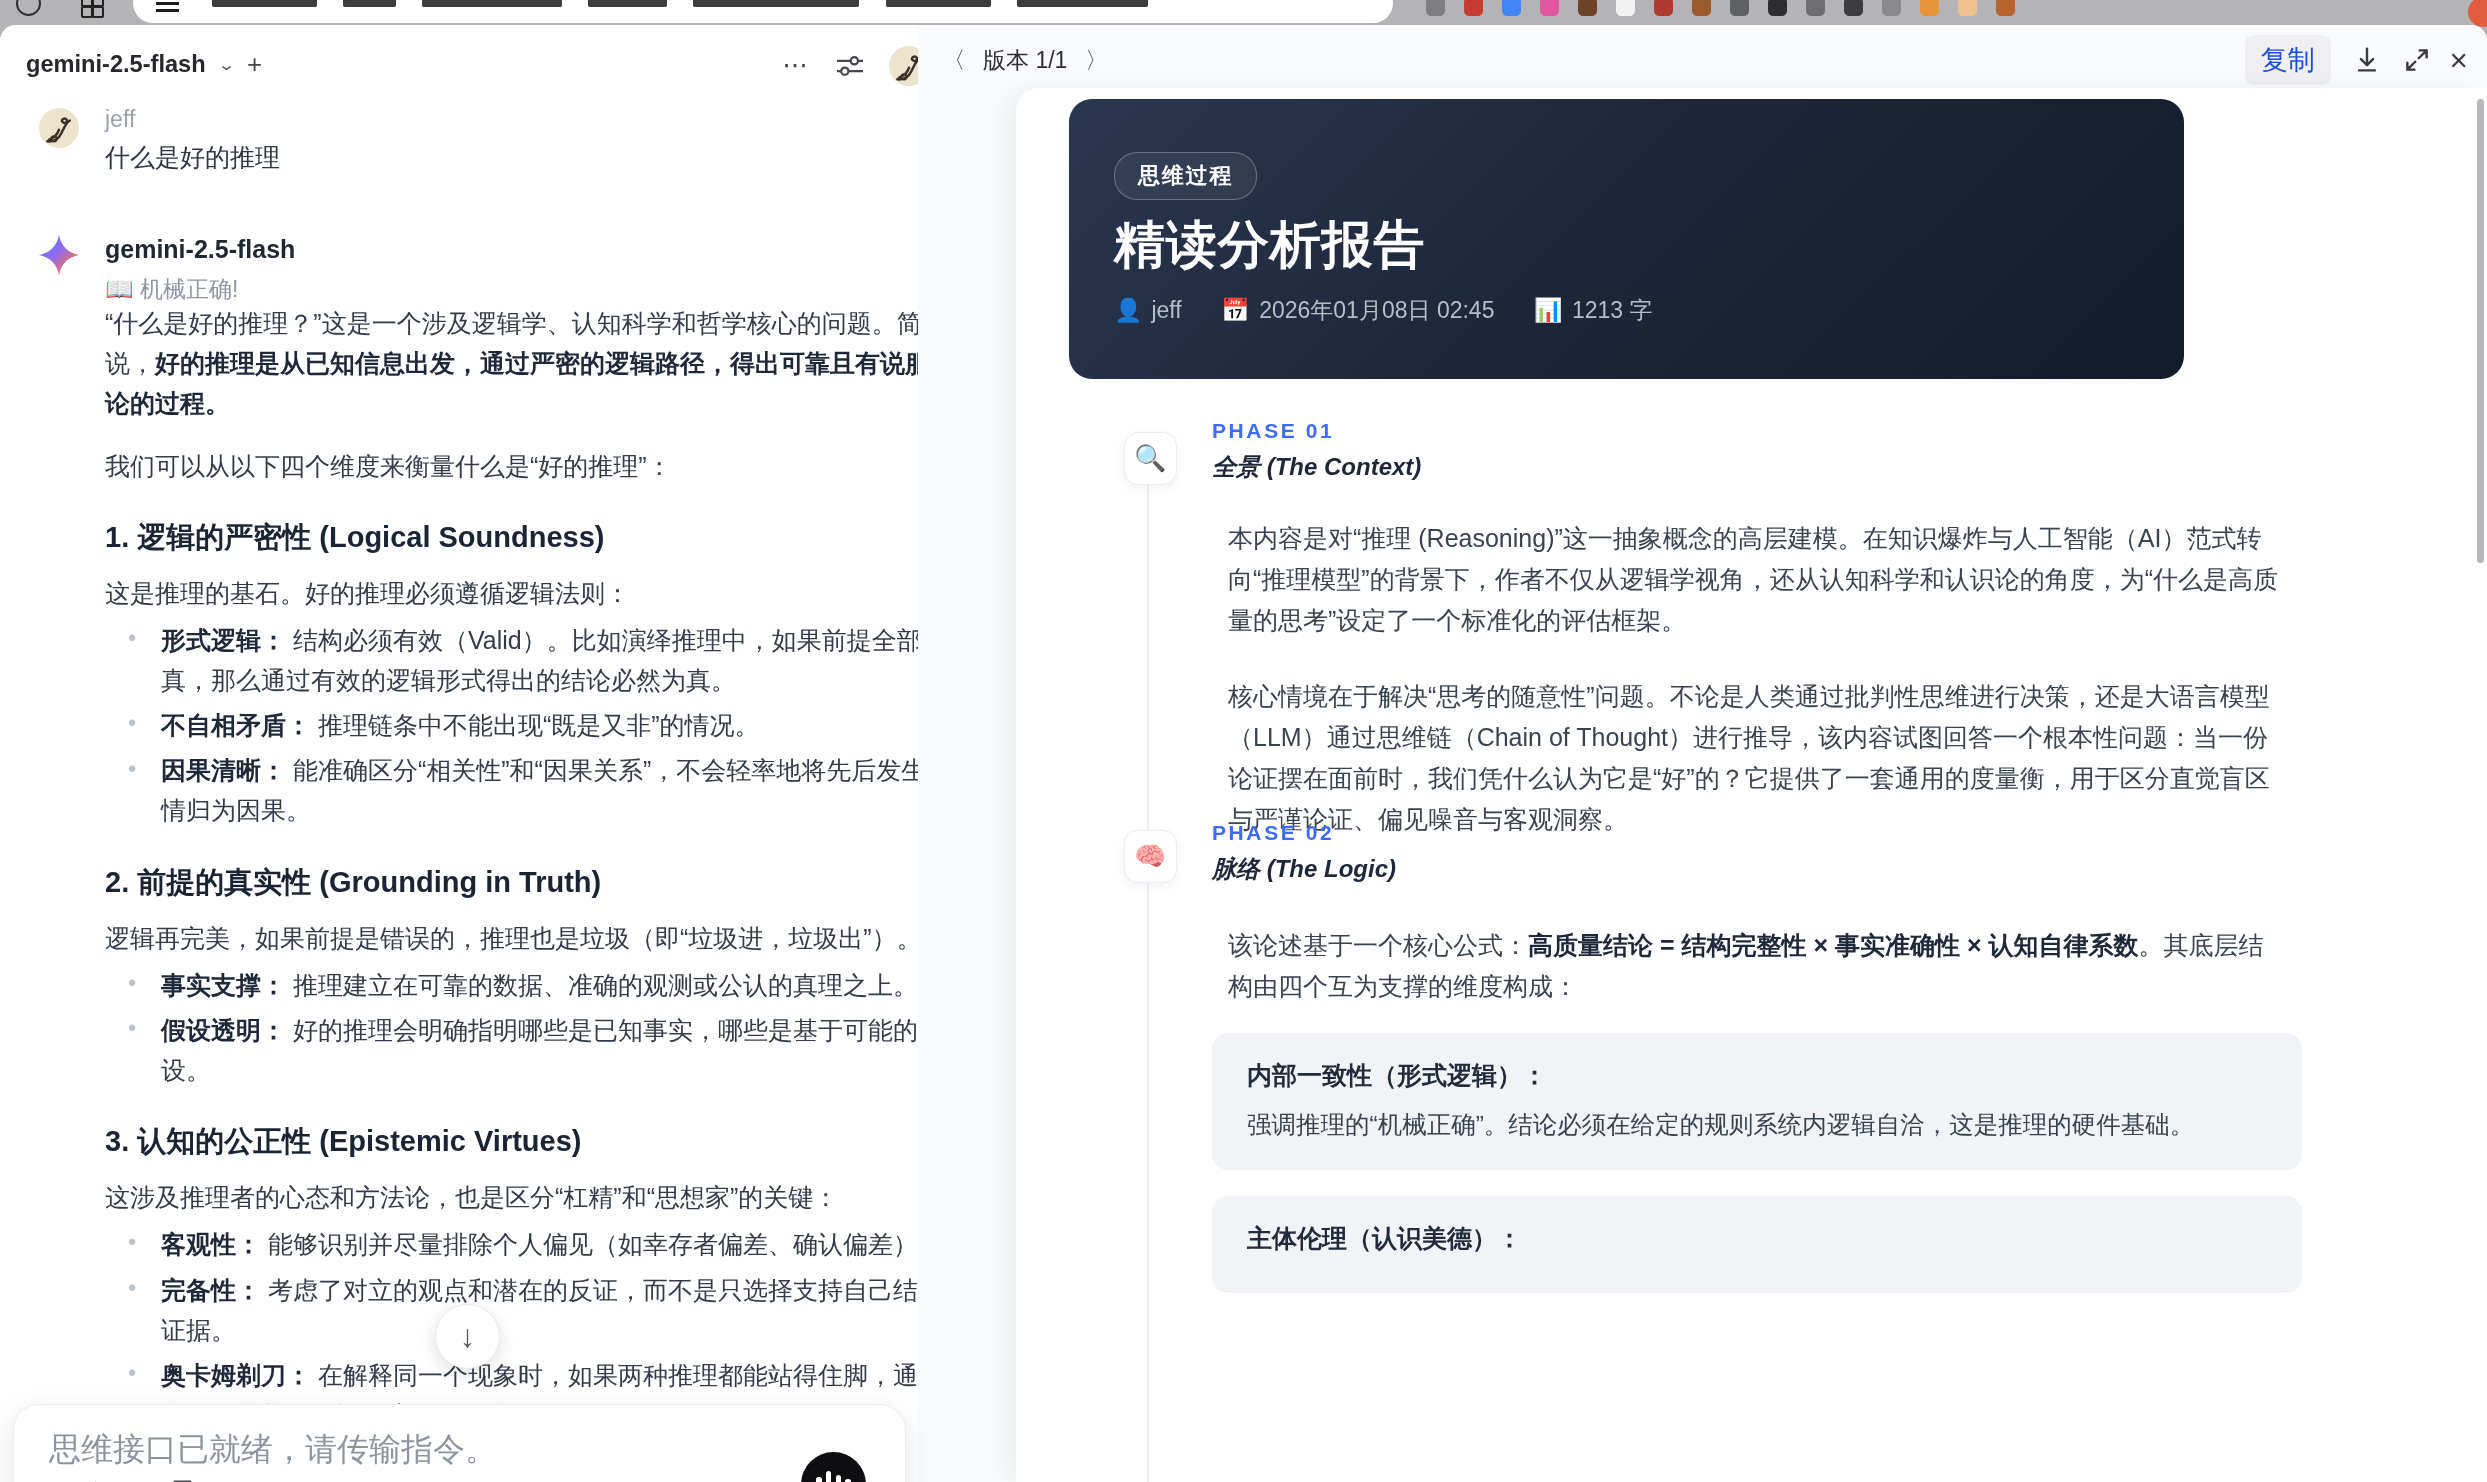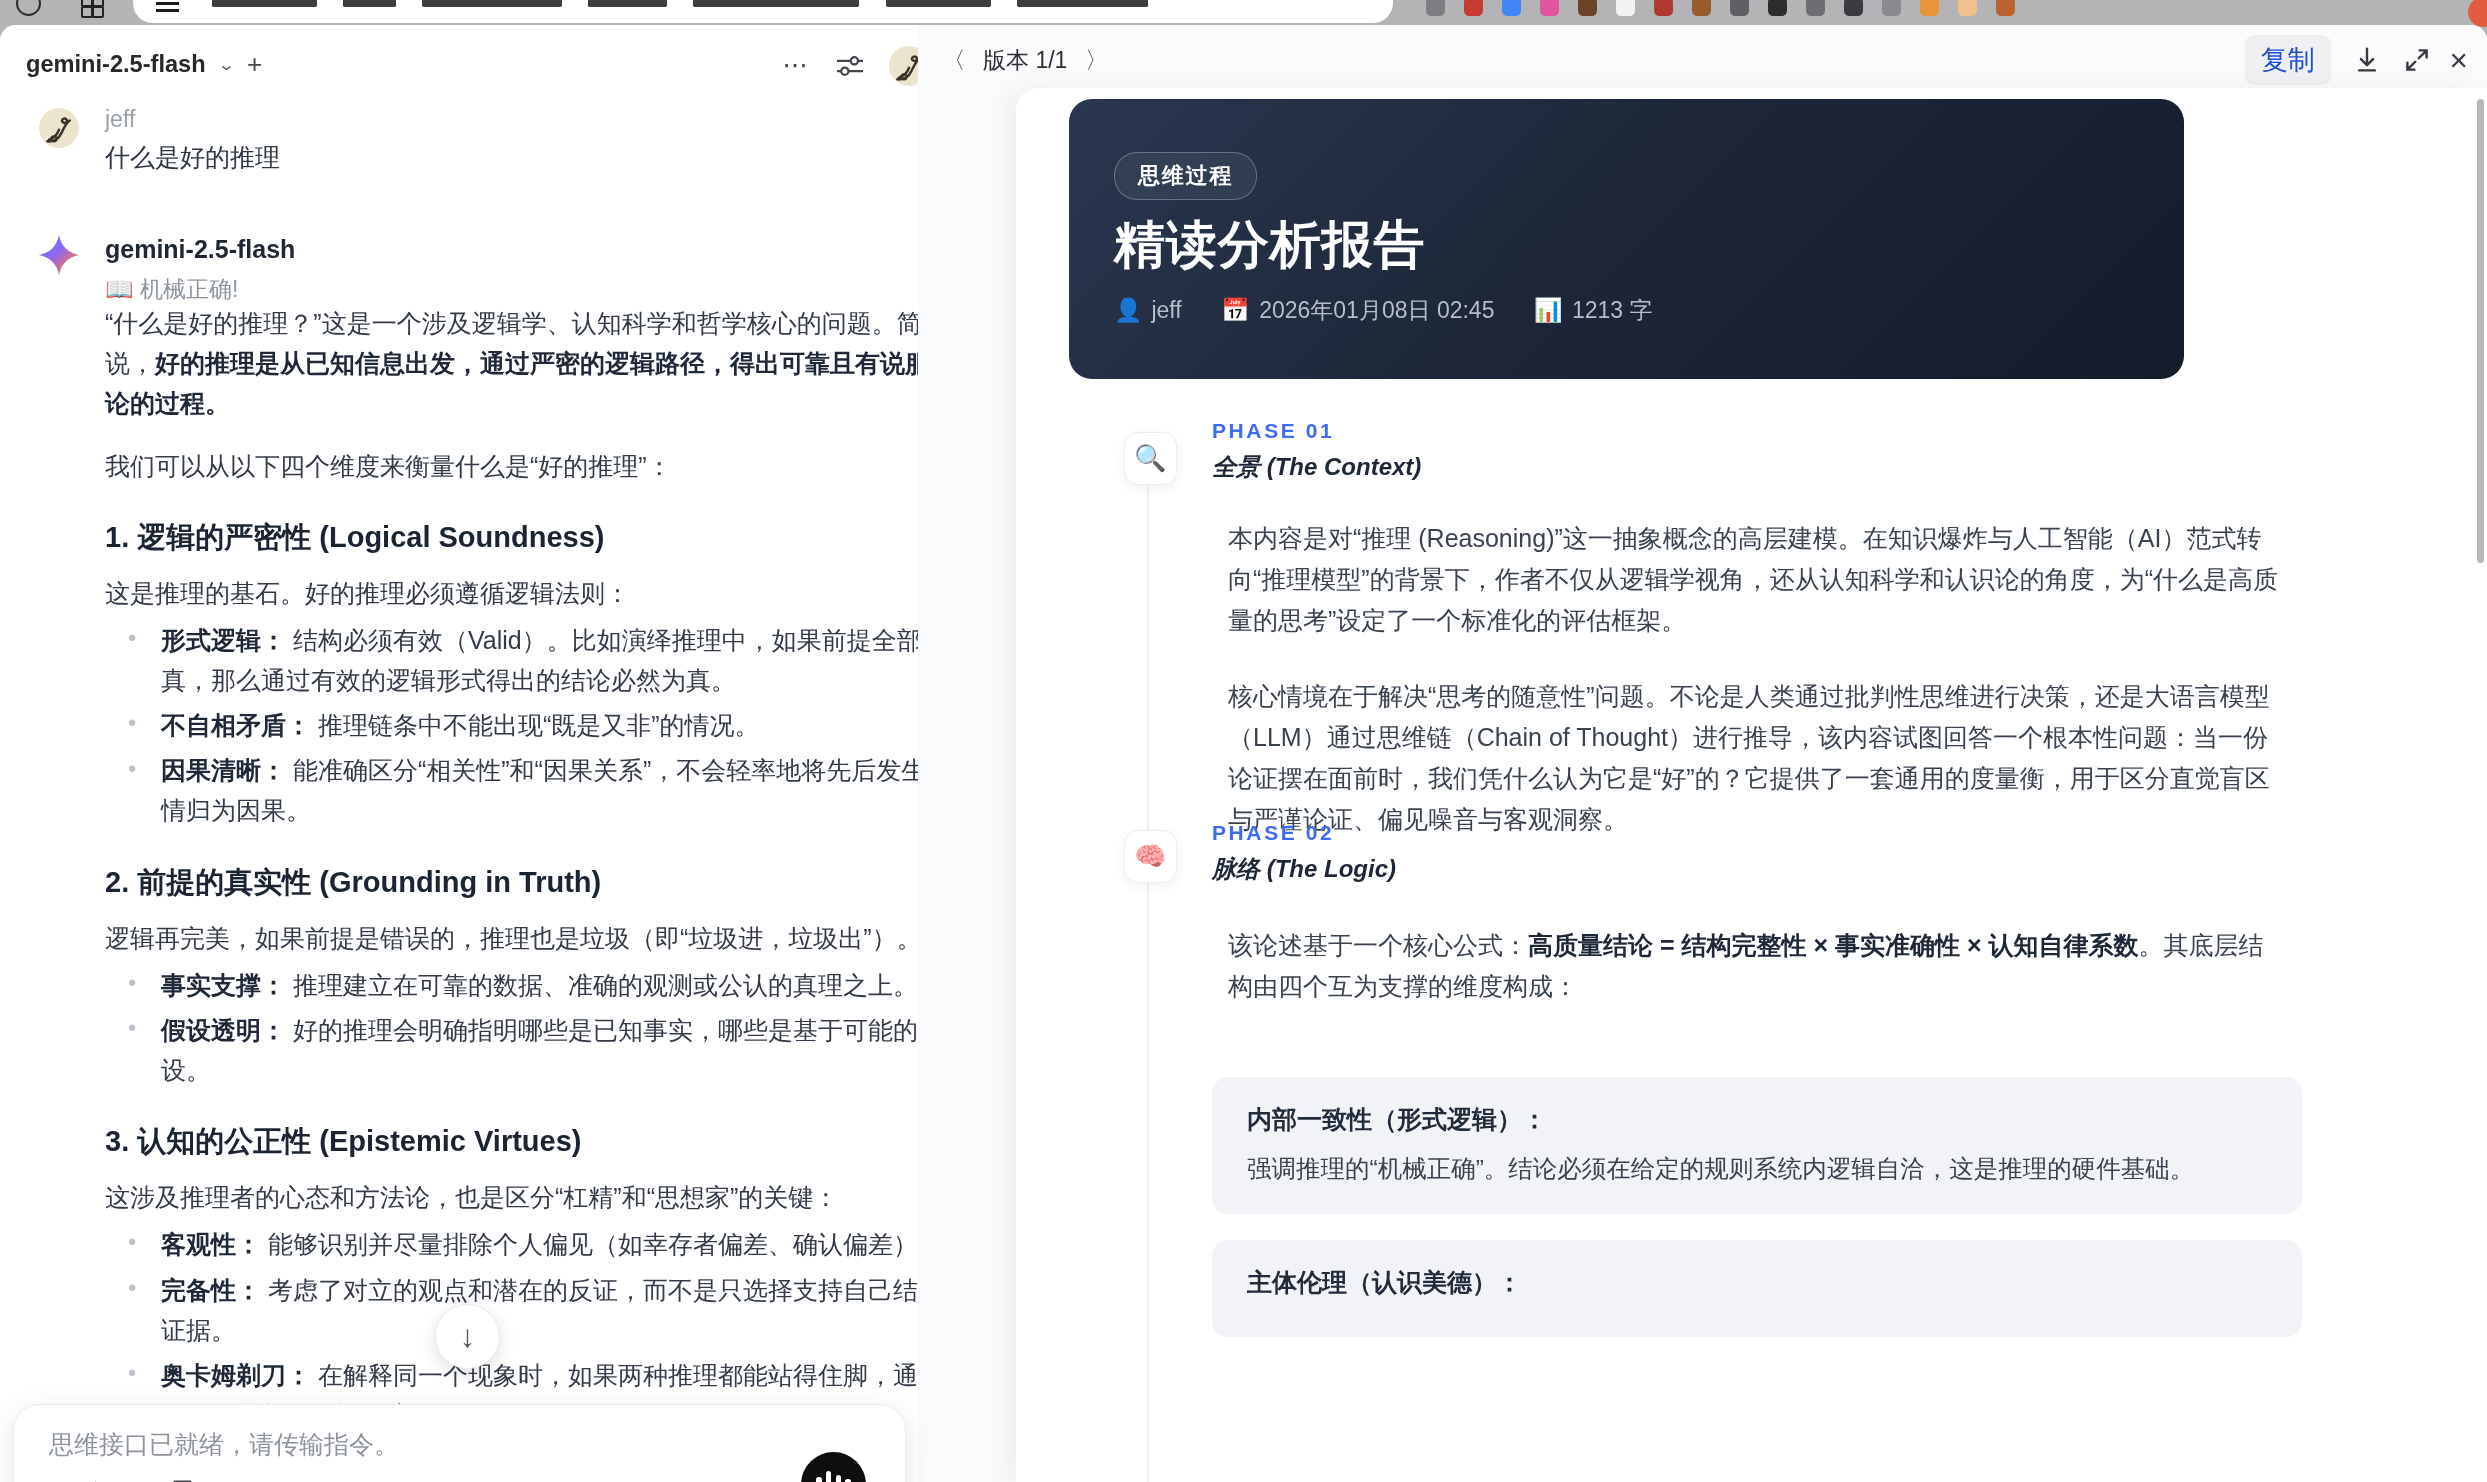--- a/index.html
+++ b/index.html
@@ -46,21 +46,21 @@
   .chat-body ul{list-style:none;padding-left:56px;margin:7px 0 12.3px;}
   .chat-body li{position:relative;margin:5.3px 0;}
   .chat-body li::before{content:"•";position:absolute;left:-33px;top:-1.8px;color:#bcc2cb;font-size:23.6px;}
   
   .scroll-down{position:absolute;left:435px;top:1279px;width:63px;height:63px;border-radius:50%;background:#fff;
        border:0.9px solid #ebebee;box-shadow:0 5.3px 17.5px rgba(0,0,0,.13);display:flex;align-items:center;
        justify-content:center;font-size:31.5px;color:#55555b;z-index:5;}
   
   .composer{position:absolute;left:13px;top:1379px;width:891px;height:175px;background:#fff;z-index:6;
        border:0.9px solid #ececee;border-radius:26px;box-shadow:0 8.8px 30px rgba(0,0,0,.10);}
-  .composer-ph{position:absolute;left:35px;top:23px;font-size:25px;color:#8e949e;}
+  .composer-ph{position:absolute;left:35px;top:23px;font-size:32px;color:#8e949e;}
   .composer-icons{position:absolute;left:33px;top:74px;display:flex;align-items:center;gap:26px;color:#46464c;}
   .ci-plus{font-size:37px;font-weight:300;line-height:31.5px;}
   .ci-div{width:0.9px;height:26px;background:#dcdce0;}
   .ci-sparkle{font-size:26px;color:#4a4a50;}
   .voice-btn{position:absolute;right:39px;top:47px;width:65px;height:65px;border-radius:50%;background:#0e0e10;
        display:flex;align-items:center;justify-content:center;gap:4.4px;}
   .voice-btn i{width:5.3px;border-radius:2.6px;background:#fff;display:block;}
   
   .right-pane{position:absolute;left:918px;top:0;right:0;height:100%;background:#fafbfc;}
   .artifact-toolbar{position:absolute;left:24.5px;right:19px;top:15.8px;height:40px;display:flex;align-items:center;}
@@ -295,21 +295,21 @@
         <div class="phase-label">PHASE 01</div>
         <div class="phase-title">全景 (The Context)</div>
         <p class="p-gap">本内容是对“推理 (Reasoning)”这一抽象概念的高层建模。在知识爆炸与人工智能（AI）范式转向“推理模型”的背景下，作者不仅从逻辑学视角，还从认知科学和认识论的角度，为“什么是高质量的思考”设定了一个标准化的评估框架。</p>
         <p class="p-gap">核心情境在于解决“思考的随意性”问题。不论是人类通过批判性思维进行决策，还是大语言模型（LLM）通过思维链（Chain of Thought）进行推导，该内容试图回答一个根本性问题：当一份论证摆在面前时，我们凭什么认为它是“好”的？它提供了一套通用的度量衡，用于区分直觉盲区与严谨论证、偏见噪音与客观洞察。</p>
       </div>
 
       <div class="phase" style="top:733px">
         <div class="phase-label">PHASE 02</div>
         <div class="phase-title">脉络 (The Logic)</div>
         <p class="p-gap" style="margin-top:40px"><span>该论述基于一个核心公式：</span><b>高质量结论 = 结构完整性 × 事实准确性 × 认知自律系数</b><span>。其底层结构由四个互为支撑的维度构成：</span></p>
-        <div class="pcard" style="margin-top:70px">
+        <div class="pcard" style="margin-top:26px">
           <div class="pcard-title">内部一致性（形式逻辑）：</div>
           <div class="pcard-body">强调推理的“机械正确”。结论必须在给定的规则系统内逻辑自洽，这是推理的硬件基础。</div>
         </div>
         <div class="pcard">
           <div class="pcard-title">主体伦理（认识美德）：</div>
 
         </div>
       </div>
     </div>
 

